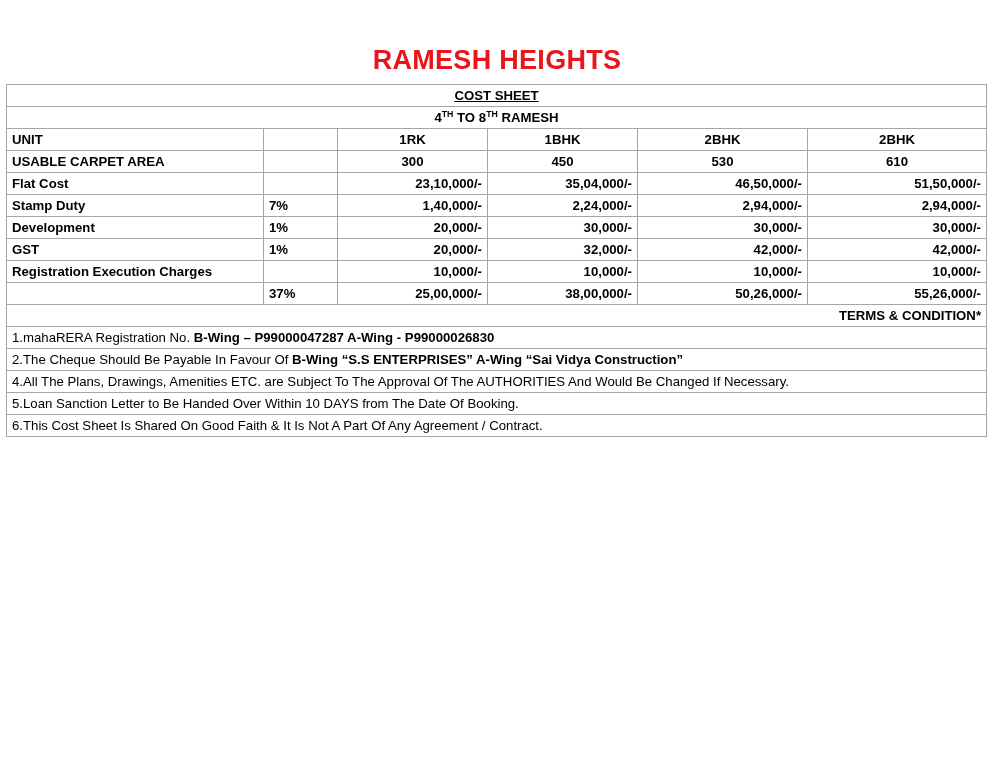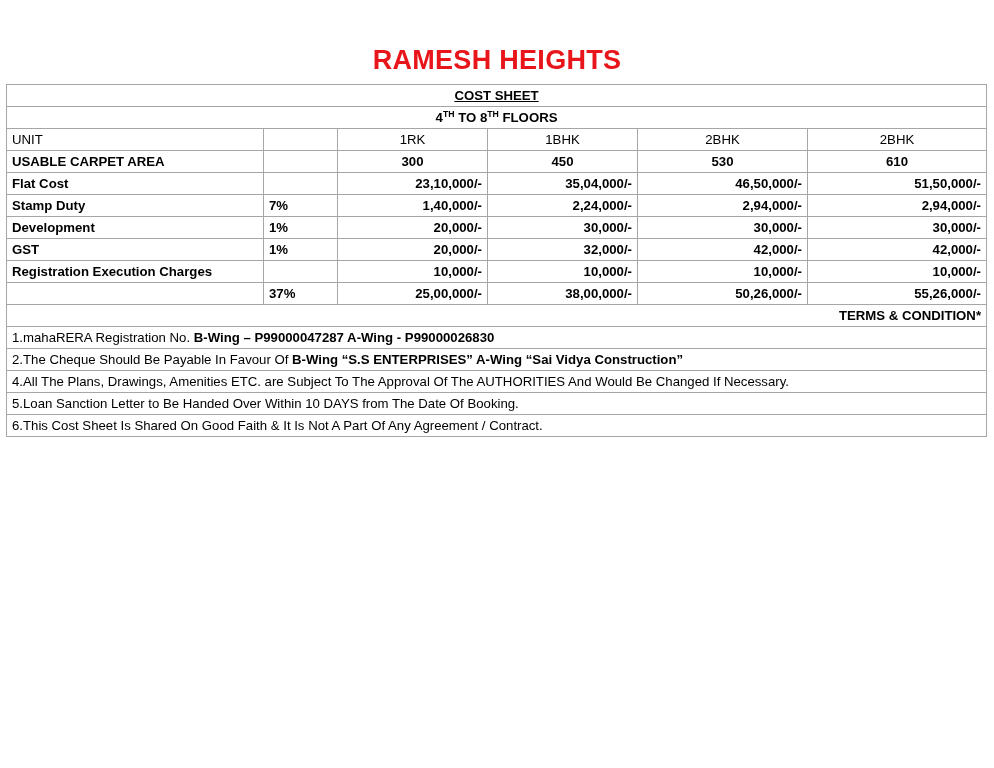--- a/index.html
+++ b/index.html
@@ -82,21 +82,21 @@
     line-height: 0;
   }
   td.term {
     text-align: left;
     font-size: 13.2px;
     height: 22px;
     white-space: nowrap;
   }
   td.term .t-bold { font-weight: bold; }
   td.term.all-bold { font-weight: bold; }
-  td.hdr-unit { font-weight: normal; font-size: 13.5px; }
+  td.hdr-unit { font-weight: bold; font-size: 13.5px; }
   td.val { font-weight: bold; }
   td.rowlabel { font-weight: bold; }
   td.pct { font-weight: bold; text-align: left; padding-left: 6px; }
   td.empty { }
 </style>
 </head>
 <body>
 
 <div id="page">
 
@@ -115,21 +115,21 @@
       <tbody>
 
         <tr>
           <td class="banner" colspan="6">
             <span class="uline">COST SHEET</span>
           </td>
         </tr>
 
         <tr>
           <td class="banner" colspan="6">
-            <span>4</span><sup>TH</sup><span> TO  8</span><sup>TH</sup><span> FLOORS</span>
+            <span>4</span><sup>TH</sup><span> TO  8</span><sup>TH</sup><span> RAMESH</span>
           </td>
         </tr>
 
         <tr>
           <td class="hdr-unit left">UNIT</td>
           <td class="hdr-unit"></td>
           <td class="hdr-unit center">1RK</td>
           <td class="hdr-unit center">1BHK</td>
           <td class="hdr-unit center">2BHK</td>
           <td class="hdr-unit center">2BHK</td>

